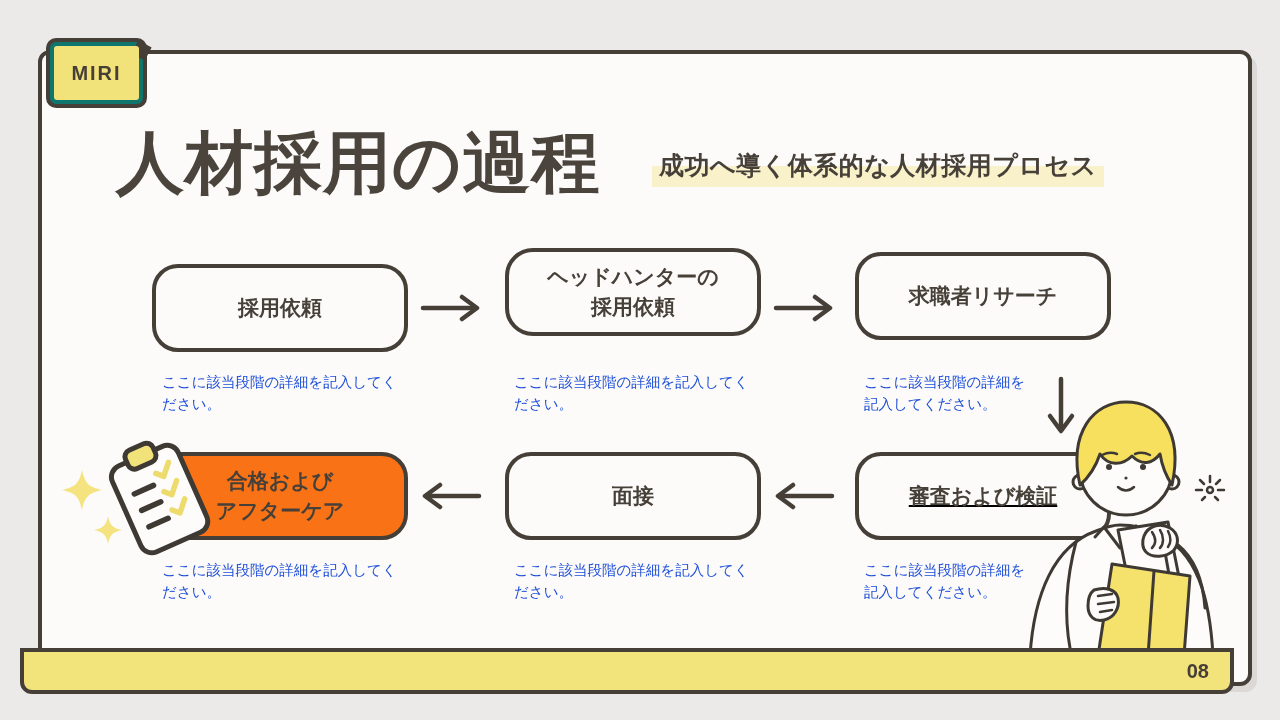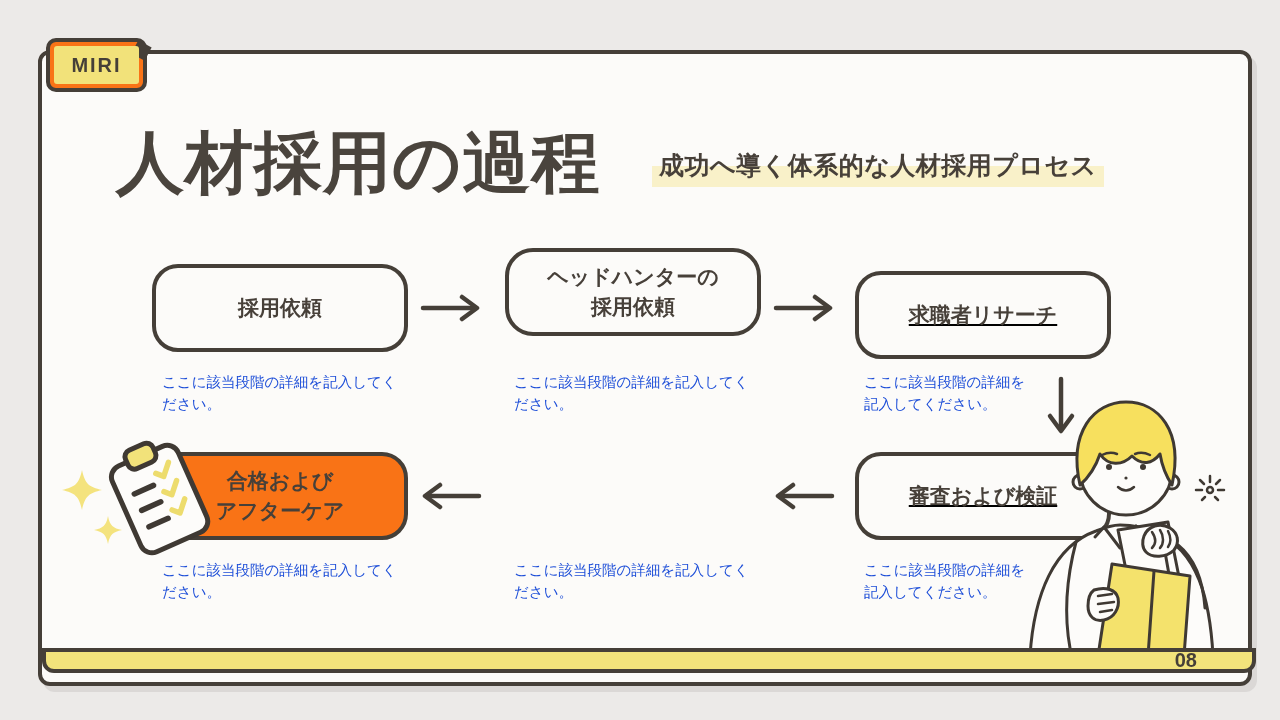--- a/index.html
+++ b/index.html
@@ -14,22 +14,22 @@
   
   .card {
     position:absolute; left:38px; top:50px; width:1214px; height:636px;
     background:#FCFBF9; border:4px solid #453F38; border-radius:12px;
     box-shadow:5px 6px 0 rgba(69,63,56,0.10);
     z-index:1;
   }
 
   
   .badge {
-    position:absolute; left:46px; top:38px; width:101px; height:54px;
-    background:#f97316; border:4px solid #453F38; border-radius:10px;
+    position:absolute; left:46px; top:38px; width:101px; height:70px;
+    background:#0f766e; border:4px solid #453F38; border-radius:10px;
     z-index:6;
   }
   .badge-fold {
     position:absolute; right:-6px; top:1px; width:15px; height:15px;
     background:#453F38; transform:rotate(28deg); z-index:-1;
   }
   .badge-inner {
     position:absolute; inset:4px; background:#F2E27A; border-radius:3px;
     display:flex; align-items:center; justify-content:center;
     font-size:20px; font-weight:700; letter-spacing:2px; color:#453F38;
@@ -52,21 +52,21 @@
   
   .step-box {
     position:absolute; width:256px; height:88px;
     background:#FCFBF9; border:4px solid #453F38; border-radius:26px;
     display:flex; align-items:center; justify-content:center; text-align:center;
     z-index:2;
   }
   .step-label { font-size:21px; font-weight:700; color:#474039; line-height:1.45; }
   .s1 { left:152px; top:264px; }
   .s2 { left:505px; top:248px;border-radius:28px; }
-  .s3 { left:855px; top:271px;text-decoration:underline; }
+  .s3 { left:855px; top:252px; }
   .s4 { left:855px; top:452px;text-decoration:underline; }
   .s5 { left:505px; top:452px; }
   .s6 { left:152px; top:452px; background:#f97316; }
 
   .step-desc {
     position:absolute; font-size:14.5px; color:#1d4ed8; line-height:1.55;
     z-index:2; white-space:nowrap;
   }
   .d1 { left:162px; top:371px; }
   .d2 { left:514px; top:371px; }
@@ -83,23 +83,23 @@
   .adown { left:1046px; top:376px; }
   .arrow svg { display:block; }
   .stroke-ink { stroke:#453F38; stroke-width:4.5; fill:none; stroke-linecap:round; stroke-linejoin:round; }
 
   
   .clipart { position:absolute; left:52px; top:428px; z-index:3; }
   .person  { position:absolute; left:1002px; top:390px; z-index:3; }
 
   
   .footer {
-    position:absolute; left:42px; top:648px; width:1214px; height:25px;
+    position:absolute; left:20px; top:648px; width:1214px; height:46px;
     background:#F2E37B; border:4px solid #453F38; border-radius:0 0 12px 12px;
-    display:flex; align-items:center; justify-content:flex-end; padding-right:55px;
+    display:flex; align-items:center; justify-content:flex-end; padding-right:21px;
     font-size:20px; font-weight:800; color:#453F38;
     z-index:4;
   }
 </style>
 </head>
 <body>
 
 <div class="stage">
 
   <div class="card"></div>
@@ -127,20 +127,26 @@
   <div class="step-box s3">
     <div class="step-label">
       <div>求職者リサーチ</div>
       <div></div>
     </div>
   </div>
 
   <div class="step-box s4">
     <div class="step-label">
       <div>審査および検証</div>
+      <div></div>
+    </div>
+  </div>
+  <div class="step-box s5">
+    <div class="step-label">
+      <div>面接</div>
       <div></div>
     </div>
   </div>
   <div class="step-box s6">
     <div class="step-label">
       <div>合格および</div>
       <div>アフターケア</div>
     </div>
   </div>
 

